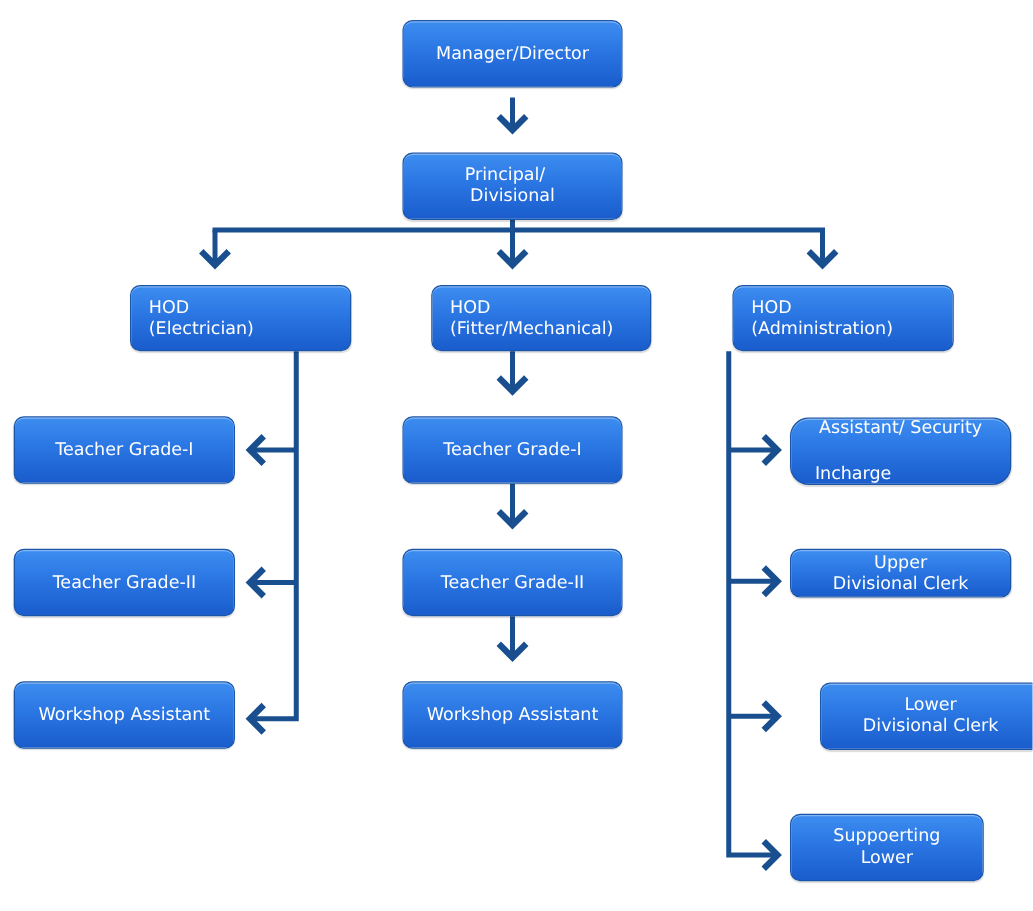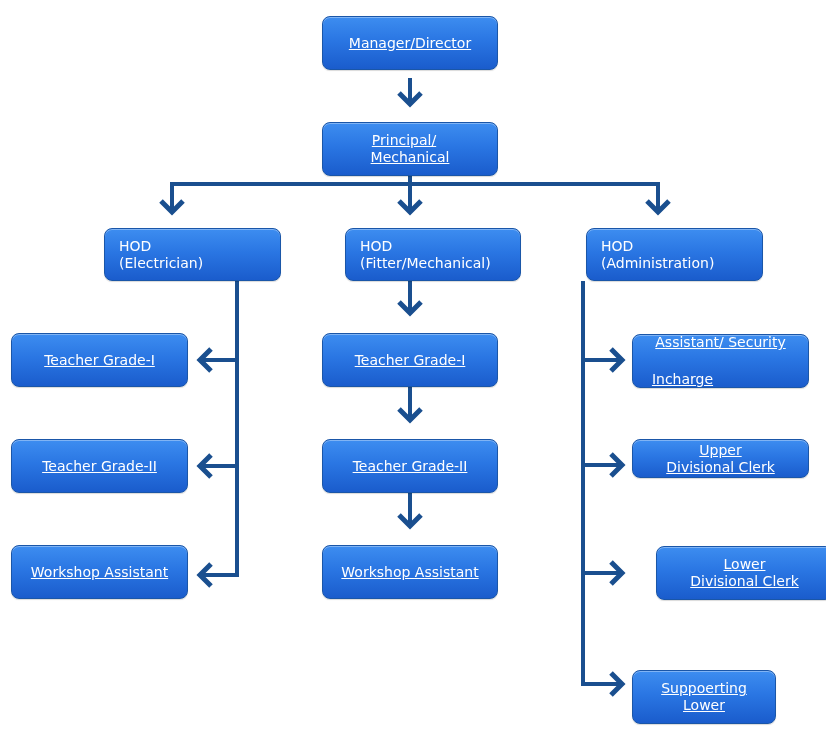--- a/index.html
+++ b/index.html
@@ -9,21 +9,21 @@
   .node {
     position: absolute; box-sizing: border-box;
     border-radius: 8px;
     border: 1px solid #1a56a8;
     background: linear-gradient(to bottom, #3d8df0 0%, #2a76e3 45%, #1a5ccc 100%);
     box-shadow: inset 0 1px 0 rgba(255,255,255,0.35), 0 1px 1px rgba(0,0,0,0.15);
     color: #ffffff; font-size: 14px; line-height: 17px;
     display: flex; flex-direction: column; justify-content: center;
     cursor: pointer;
   }
-  .node.center { align-items: center; text-align: center; text-decoration: underline; }
+  .node.center { align-items: center; text-align: center; }
   .node.left { align-items: flex-start; text-align: left; padding-left: 14px; margin-left: 23px; }
   .node span { display: block; white-space: nowrap; }
 </style>
 </head>
 <body>
 
 <svg id="chart" width="826" height="729" viewBox="0 0 826 729">
   <g id="connectors" fill="none" stroke-linecap="butt" stroke-linejoin="miter">
       <polyline points="410,78 410,102" stroke="#1a4f8f" stroke-width="4" fill="none"></polyline>
       <polyline points="399,93 410,104 421,93" stroke="#1a4f8f" stroke-width="5" fill="none"></polyline>
@@ -56,21 +56,21 @@
       <polyline points="611,562 622,573 611,584" stroke="#1a4f8f" stroke-width="5" fill="none"></polyline>
       <polyline points="611,673 622,684 611,695" stroke="#1a4f8f" stroke-width="5" fill="none"></polyline>
     </g>
 </svg>
 
 <div class="node center" style="left:322px;top:16px;width:176px;height:54px;">
   <span>Manager/Director</span>
 </div>
 <div class="node center" style="left:322px;top:122px;width:176px;height:54px;">
   <span style="margin-right:12px;">Principal/</span>
-  <span>Mechanical</span>
+  <span>Divisional</span>
 </div>
 
 <div class="node left" style="left:81px;top:228px;width:177px;height:53px;">
   <span>HOD</span>
   <span>(Electrician)</span>
 </div>
 <div class="node left" style="left:322px;top:228px;width:176px;height:53px;">
   <span>HOD</span>
   <span>(Fitter/Mechanical)</span>
 </div>
@@ -92,28 +92,28 @@
 <div class="node center" style="left:322px;top:333px;width:176px;height:54px;">
   <span>Teacher Grade-I</span>
 </div>
 <div class="node center" style="left:322px;top:439px;width:176px;height:54px;">
   <span>Teacher Grade-II</span>
 </div>
 <div class="node center" style="left:322px;top:545px;width:176px;height:54px;">
   <span>Workshop Assistant</span>
 </div>
 
-<div class="node center" style="left:632px;top:334px;width:177px;height:54px;">
+<div class="node center" style="left:632px;top:334px;width:177px;height:54px;border-radius:15px;">
   <span>Assistant/ Security</span>
   <span style="margin-right:76px;margin-top:20px;">Incharge</span>
 </div>
 <div class="node center" style="left:632px;top:439px;width:177px;height:39px;">
   <span>Upper</span>
   <span>Divisional Clerk</span>
 </div>
 <div class="node center" style="left:656px;top:546px;width:177px;height:54px;">
   <span>Lower</span>
   <span>Divisional Clerk</span>
 </div>
-<div class="node center" style="left:632px;top:670px;width:144px;height:54px;">
+<div class="node center" style="left:632px;top:651px;width:155px;height:54px;">
   <span>Suppoerting</span>
   <span>Lower</span>
 </div>
 
 </body></html>

